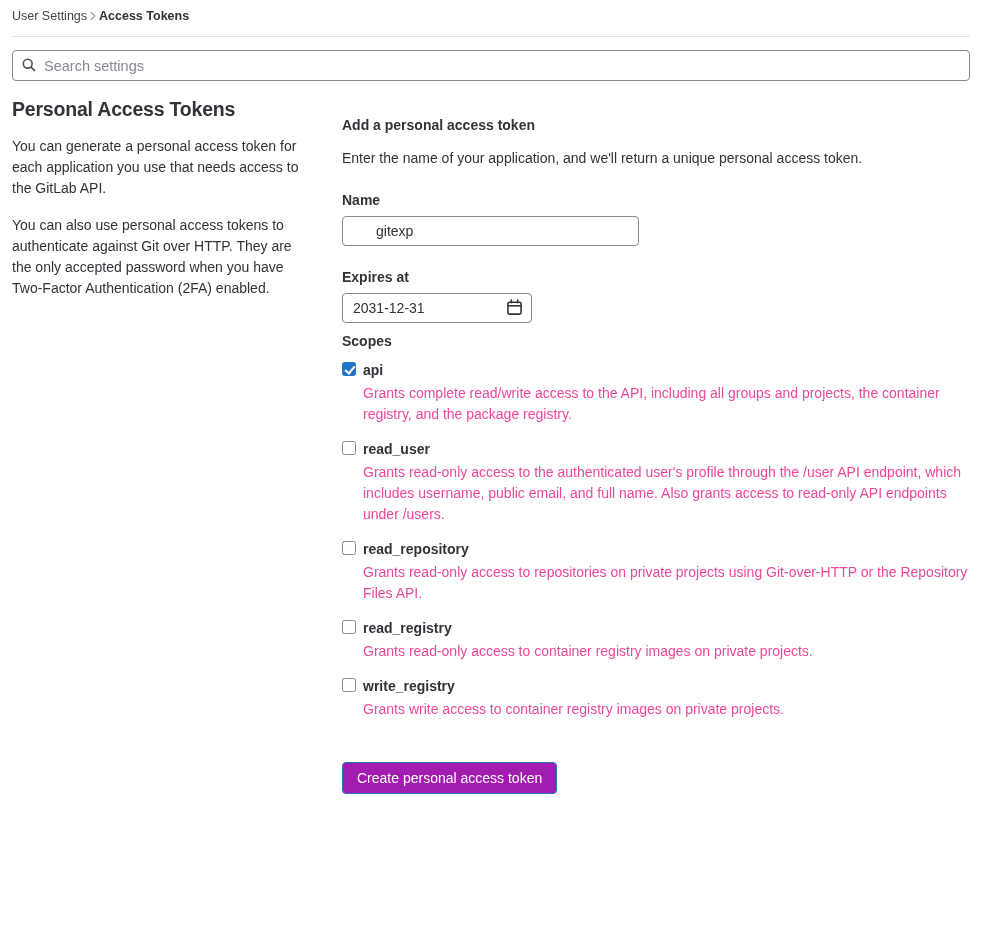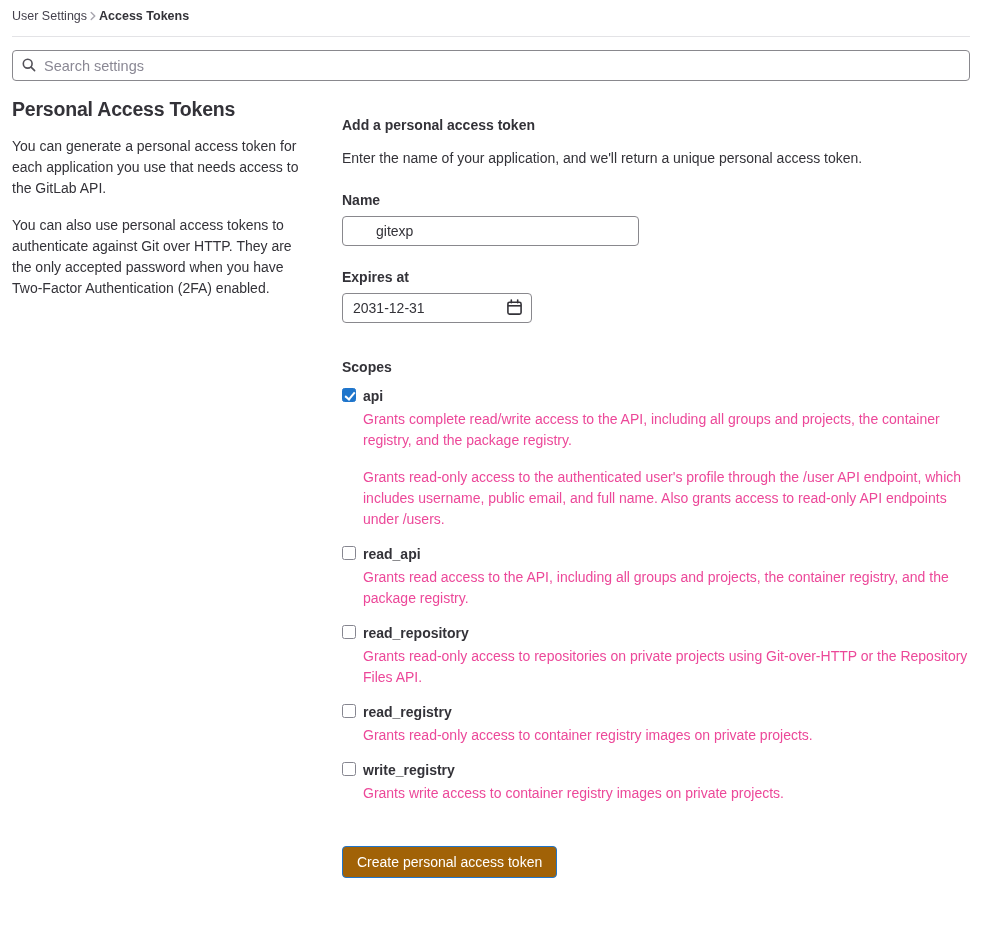--- a/index.html
+++ b/index.html
@@ -49,42 +49,42 @@
   .text-input {
     height:30px; border:1px solid #89888d; border-radius:4px;
     padding:0 10px; font-size:14px; color:#333238;
     font-family:inherit; outline:none;
   }
   .name-input { width:297px;padding-left:33px; }
   .date-wrap { position:relative; width:190px; }
   .date-input { width:100%; padding-right:36px; }
   .calendar-btn { position:absolute; right:9px; top:6px; background:none; border:0; padding:0; cursor:pointer; line-height:0; }
 
-  .scopes-label { margin-top:36px; margin-bottom:13px; }
+  .scopes-label { margin-top:10px; margin-bottom:13px; }
 
   .scope-item { margin-bottom:16px; }
   .scope-head { display:flex; align-items:flex-start; cursor:pointer; }
   .checkbox {
     width:14px; height:14px; flex:none;
     border:1px solid #868690; border-radius:2.5px;
     background:#fff; position:relative;
   }
   .checkbox[data-checked="true"] { background:#1f75cb; border-color:#1f75cb; }
   .checkbox[data-checked="true"]::after {
     content:""; position:absolute; left:4px; top:1px;
     width:4px; height:8px;
     border:solid #fff; border-width:0 2px 2px 0;
     transform:rotate(40deg);
   }
   .scope-name { font-weight:700; margin-left:7px; }
   .scope-desc { margin:5px 0 0 21px; line-height:21px; color:#ec4899; }
 
   .submit-btn {
     margin-top:26px;
-    background:#a16207; color:#fff;
+    background:#a21caf; color:#fff;
     border:1px solid #1f75cb; border-radius:4px;
     font-size:14px; font-family:inherit;
     padding:7px 14px; cursor:pointer;
   }
 </style>
 </head>
 <body>
 
 <div class="page">
 
@@ -142,30 +142,27 @@
 
       <div class="scope-item">
         <div class="scope-head">
           <span class="checkbox" data-checked="true"></span>
           <span class="scope-name">api</span>
         </div>
         <p class="scope-desc">Grants complete read/write access to the API, including all groups and projects, the container registry, and the package registry.</p>
       </div>
 
       <div class="scope-item">
+        <div class="scope-head">
+          <span class="checkbox" data-checked="false"></span>
+          <span class="scope-name">read_user</span>
+        </div>
         <p class="scope-desc">Grants read-only access to the authenticated user's profile through the /user API endpoint, which includes username, public email, and full name. Also grants access to read-only API endpoints under /users.</p>
       </div>
 
-      <div class="scope-item">
-        <div class="scope-head">
-          <span class="checkbox" data-checked="false"></span>
-          <span class="scope-name">read_api</span>
-        </div>
-        <p class="scope-desc">Grants read access to the API, including all groups and projects, the container registry, and the package registry.</p>
-      </div>
 
       <div class="scope-item">
         <div class="scope-head">
           <span class="checkbox" data-checked="false"></span>
           <span class="scope-name">read_repository</span>
         </div>
         <p class="scope-desc">Grants read-only access to repositories on private projects using Git-over-HTTP or the Repository Files API.</p>
       </div>
 
 

